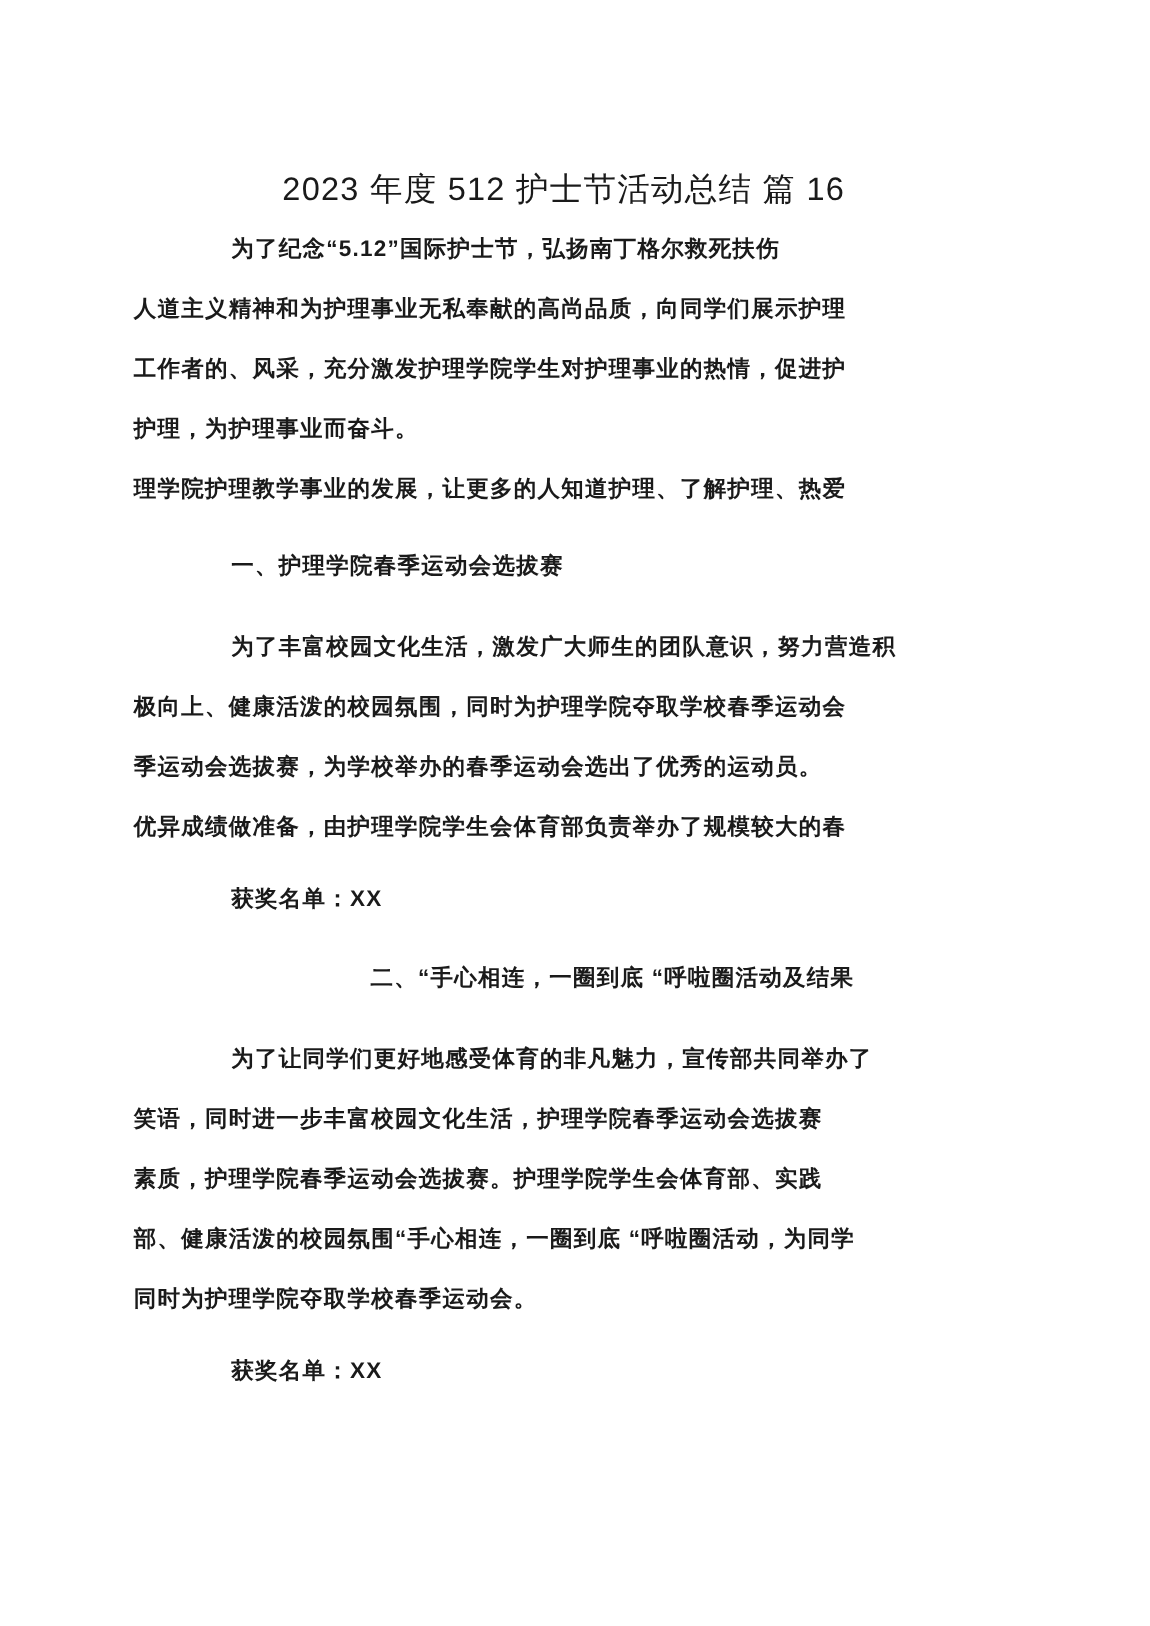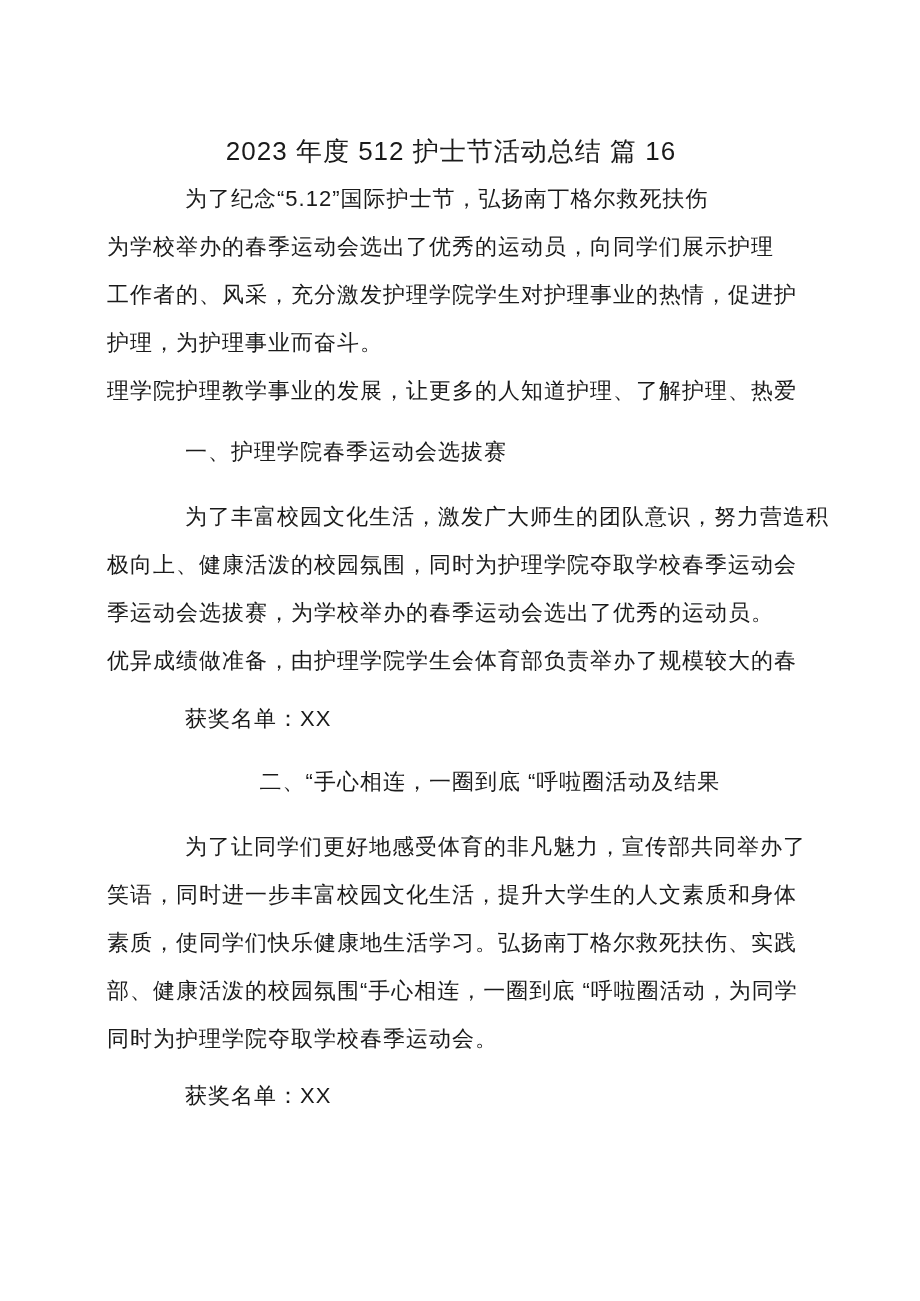--- a/index.html
+++ b/index.html
@@ -23,25 +23,25 @@
   }
   .title {
     font-size: 26px;
     line-height: 48px;
     text-align: center;
     letter-spacing: 1px;
     white-space: nowrap;
     font-weight: 400;
   }
   .line, .heading, .award {
-    font-size: 22px;
+    font-size: 18px;
     line-height: 48px;
     letter-spacing: 1px;
     white-space: nowrap;
-    font-weight: 400;
+    font-weight: 700;
   }
   .indent, .heading, .award {
     text-indent: 78px;
   }
   .para { margin: 0; }
   .mt-h1 { margin-top: 13px; }
   .mt-p2 { margin-top: 17px; }
   .mt-a1 { margin-top: 10px; }
   .mt-h2 { margin-top: 15px; text-align: center; }
   .mt-p3 { margin-top: 17px; }
@@ -50,43 +50,43 @@
 </head>
 <body>
 
 <div class="page">
   <div class="doc">
 
     <div class="title">2023 年度 512 护士节活动总结 篇 16</div>
 
     <div class="para">
       <div class="line indent">为了纪念“5.12”国际护士节，弘扬南丁格尔救死扶伤</div>
-      <div class="line">为学校举办的春季运动会选出了优秀的运动员，向同学们展示护理</div>
+      <div class="line">人道主义精神和为护理事业无私奉献的高尚品质，向同学们展示护理</div>
       <div class="line">工作者的、风采，充分激发护理学院学生对护理事业的热情，促进护</div>
       <div class="line">护理，为护理事业而奋斗。</div>
       <div class="line">理学院护理教学事业的发展，让更多的人知道护理、了解护理、热爱</div>
     </div>
 
     <div class="heading mt-h1">一、护理学院春季运动会选拔赛</div>
 
     <div class="para mt-p2">
       <div class="line indent">为了丰富校园文化生活，激发广大师生的团队意识，努力营造积</div>
       <div class="line">极向上、健康活泼的校园氛围，同时为护理学院夺取学校春季运动会</div>
       <div class="line">季运动会选拔赛，为学校举办的春季运动会选出了优秀的运动员。</div>
       <div class="line">优异成绩做准备，由护理学院学生会体育部负责举办了规模较大的春</div>
     </div>
 
     <div class="award mt-a1">获奖名单：XX</div>
 
     <div class="heading mt-h2">二、“手心相连，一圈到底 “呼啦圈活动及结果</div>
 
     <div class="para mt-p3">
       <div class="line indent">为了让同学们更好地感受体育的非凡魅力，宣传部共同举办了</div>
-      <div class="line">笑语，同时进一步丰富校园文化生活，提升大学生的人文素质和身体</div>
-      <div class="line">素质，使同学们快乐健康地生活学习。弘扬南丁格尔救死扶伤、实践</div>
+      <div class="line">笑语，同时进一步丰富校园文化生活，护理学院春季运动会选拔赛</div>
+      <div class="line">素质，护理学院春季运动会选拔赛。护理学院学生会体育部、实践</div>
       <div class="line">部、健康活泼的校园氛围“手心相连，一圈到底 “呼啦圈活动，为同学</div>
       <div class="line">同时为护理学院夺取学校春季运动会。</div>
     </div>
 
     <div class="award mt-a2">获奖名单：XX</div>
 
   </div>
 </div>
 
 </body></html>

